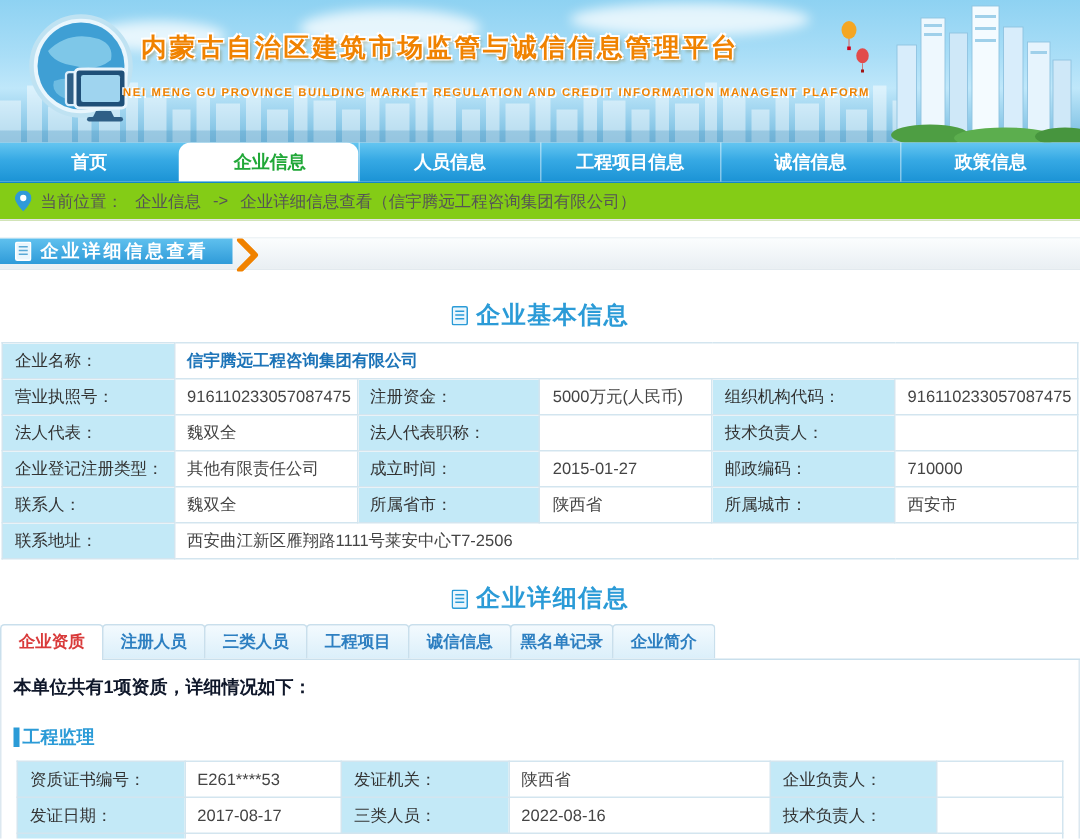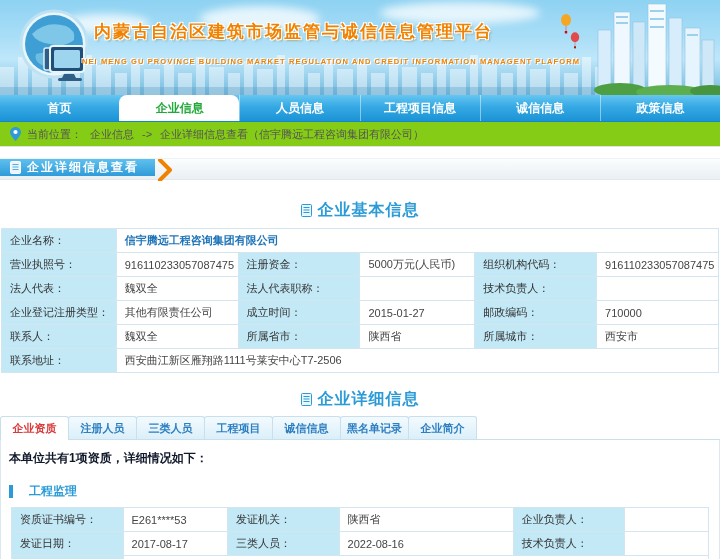--- a/index.html
+++ b/index.html
@@ -63,21 +63,21 @@
   table.info td.company{color:var(--company_link_blue);font-weight:bold;}
   
   .tabs{display:flex;margin-top:6px;border-bottom:1px solid #c9dfec;padding-left:0;}
   .tab{width:69px;height:23px;line-height:22px;text-align:center;font-size:11px;font-weight:bold;
     color:#2d7fc1;background:linear-gradient(180deg,#f3fafe 0%,#dbeffa 100%);
     border:1px solid #c9dfec;border-bottom:none;border-radius:3px 3px 0 0;cursor:pointer;
     position:relative;margin-right:-1px;}
   .tab.active{background:#fff;color:var(--active_tab_red);z-index:2;height:24px;margin-bottom:-1px;}
   .panel{border:1px solid #dce8f0;border-top:none;min-height:125px;padding-bottom:6px;background:#fff;}
   .summary{padding:10px 8px 6px;font-size:12px;font-weight:bold;color:#0f172a;}
-  .qual-title{display:flex;align-items:center;gap:16px;margin:10px 8px 2px;
+  .qual-title{display:flex;align-items:center;gap:2px;margin:10px 8px 2px;
     font-size:12px;font-weight:bold;color:var(--heading_blue);}
   .qual-title .bar{width:4px;height:13px;background:var(--heading_blue);display:inline-block;}
   table.info.qual{width:698px;}
 </style>
 </head>
 <body>
 
 <div class="banner">
   <div class="cloud" style="left:200px;top:6px;width:120px;height:26px;"></div>
   <div class="cloud" style="left:380px;top:2px;width:160px;height:22px;"></div>

